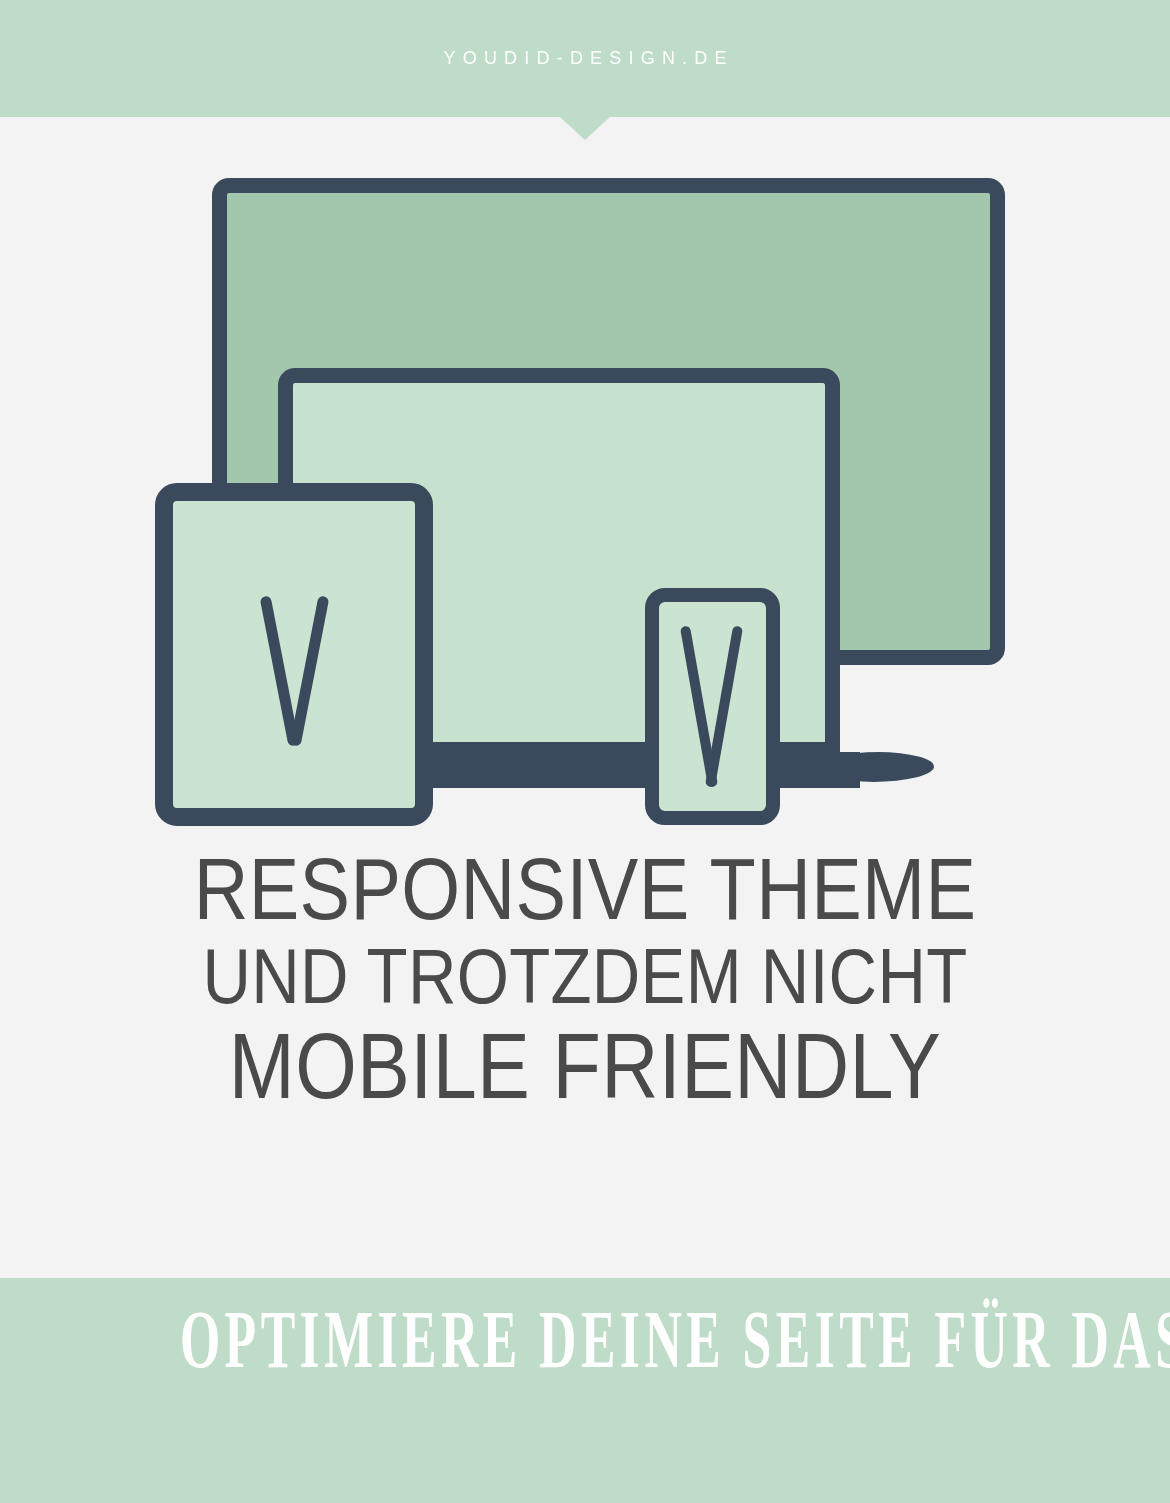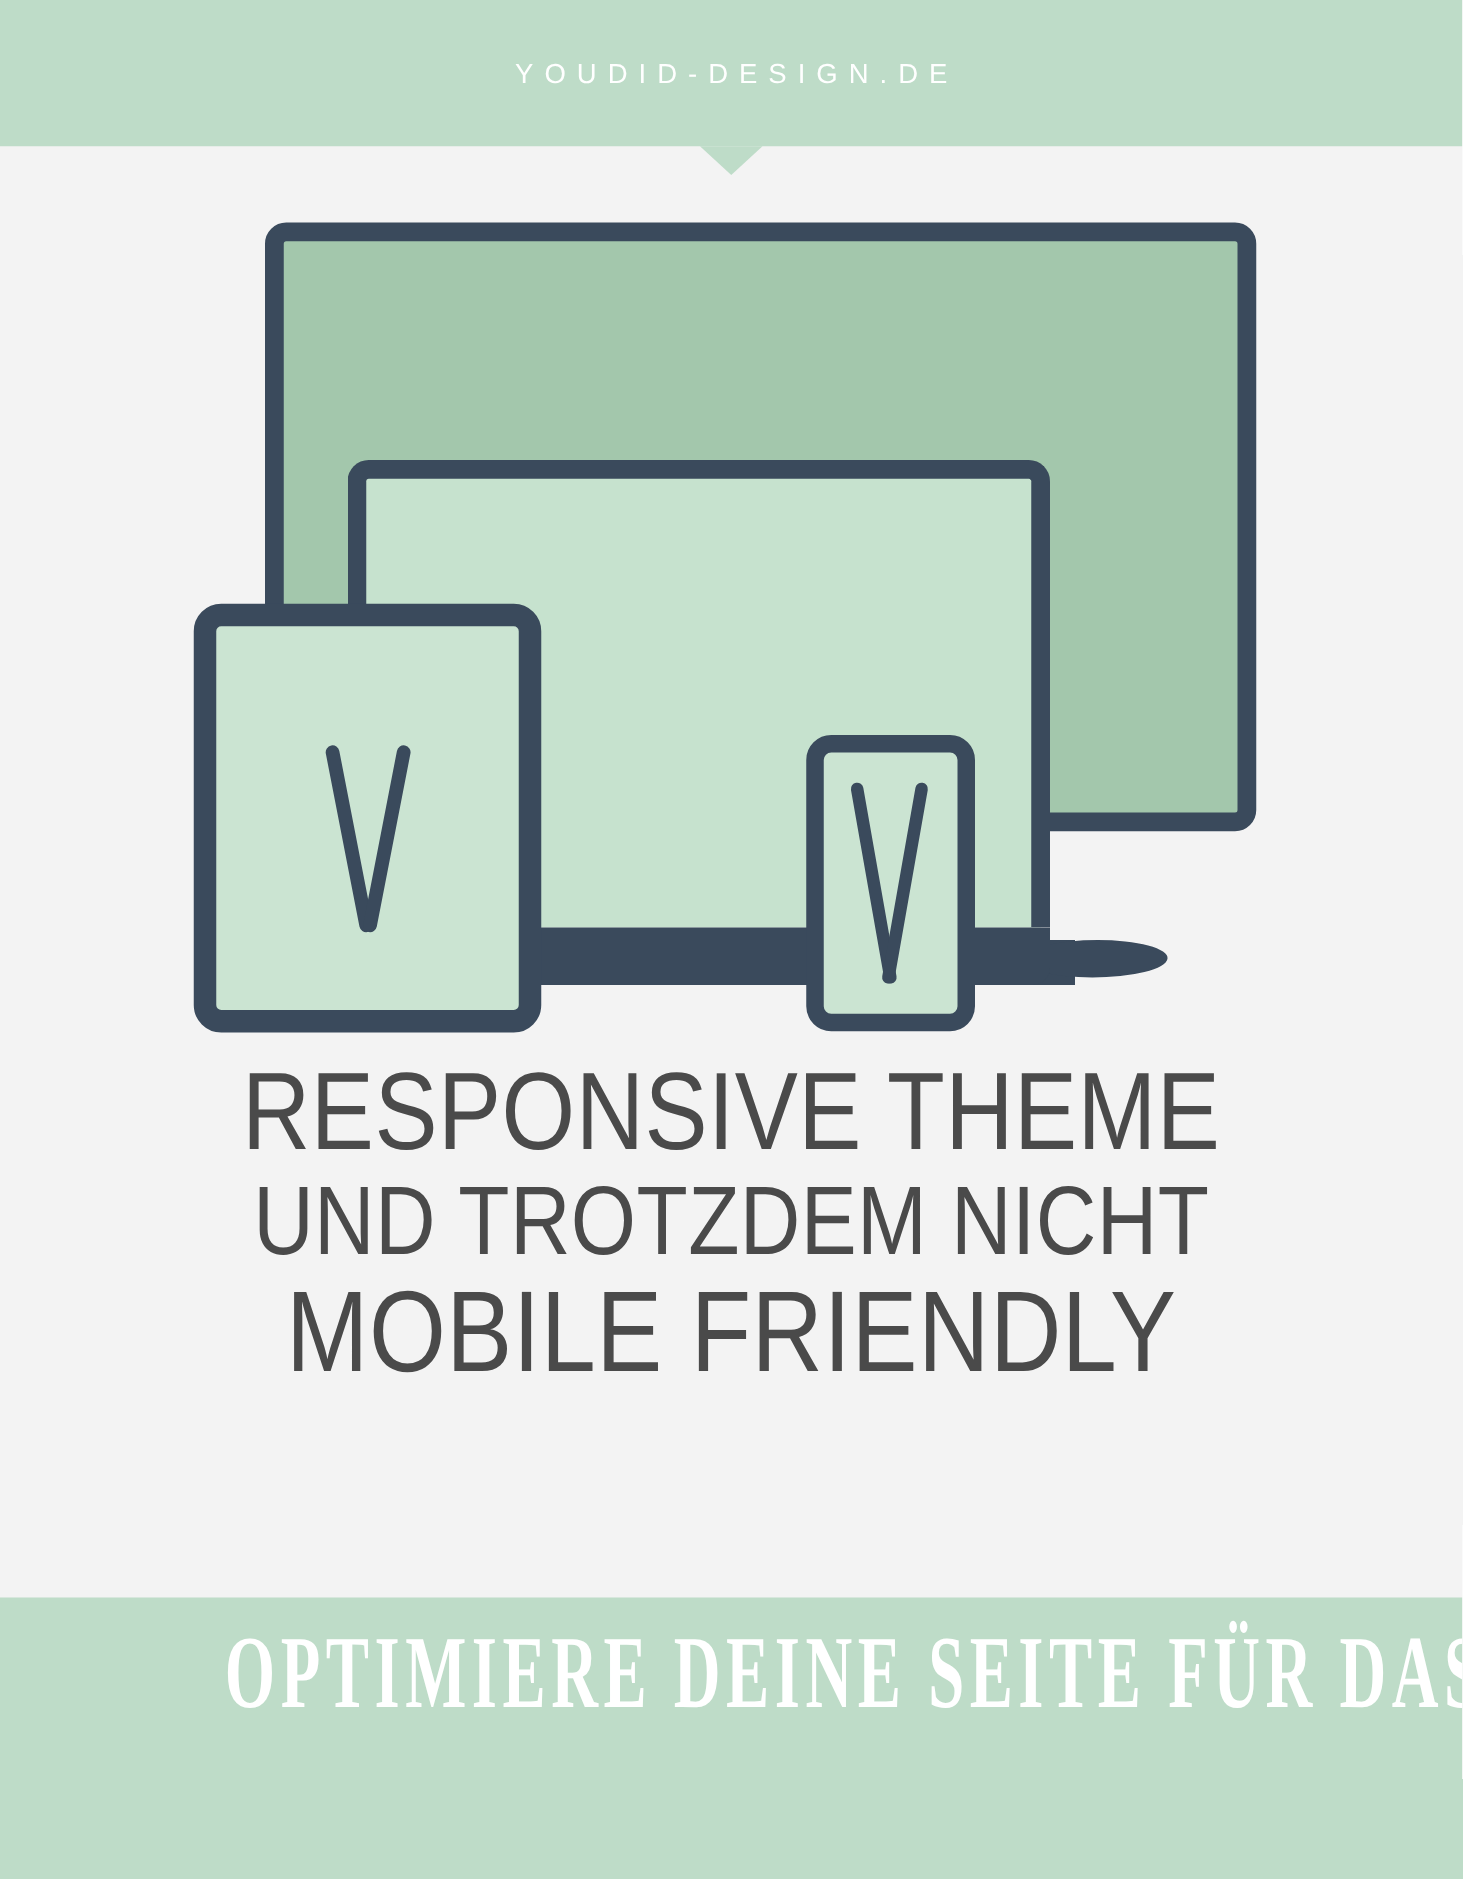--- a/index.html
+++ b/index.html
@@ -38,21 +38,21 @@
   .site-url {
     position: absolute;
     left: 0;
     top: 0;
     width: 1170px;
     height: 117px;
     display: flex;
     align-items: center;
     justify-content: center;
     color: #FFFFFF;
-    font-size: 22px;
+    font-size: 18px;
     font-weight: 300;
     letter-spacing: 0.40em;
     text-indent: 0.40em;
     white-space: nowrap;
   }
 
   
   .devices {
     position: absolute;
     left: 0;

